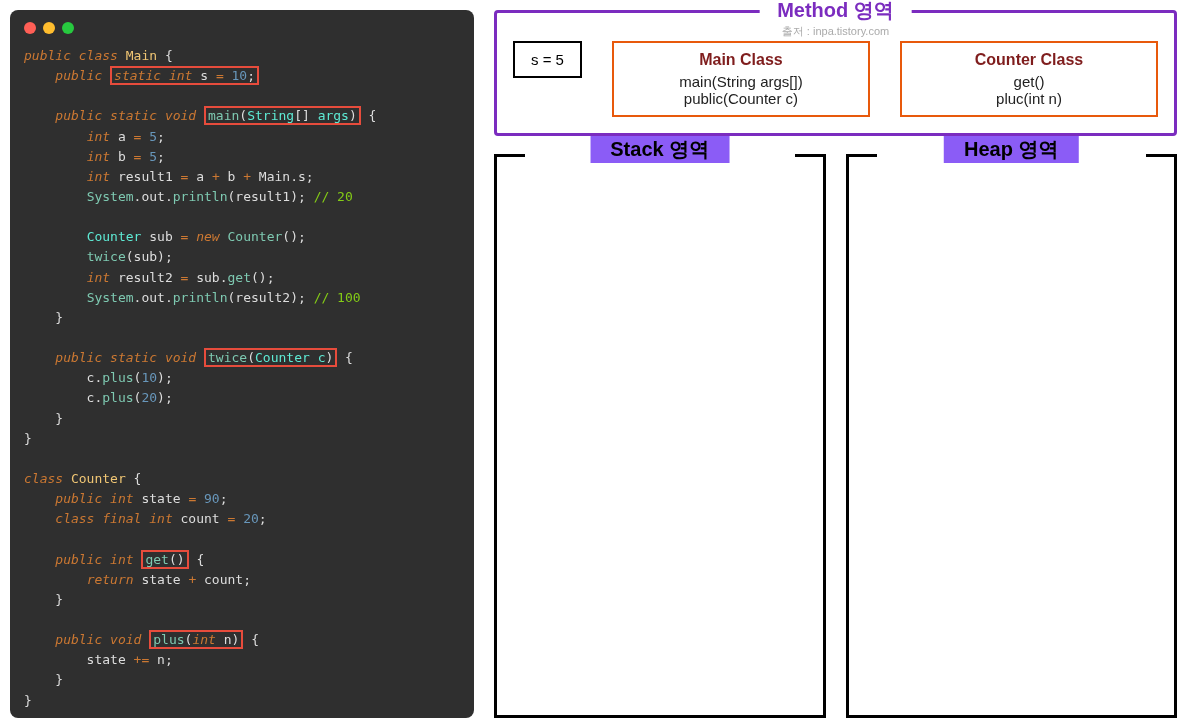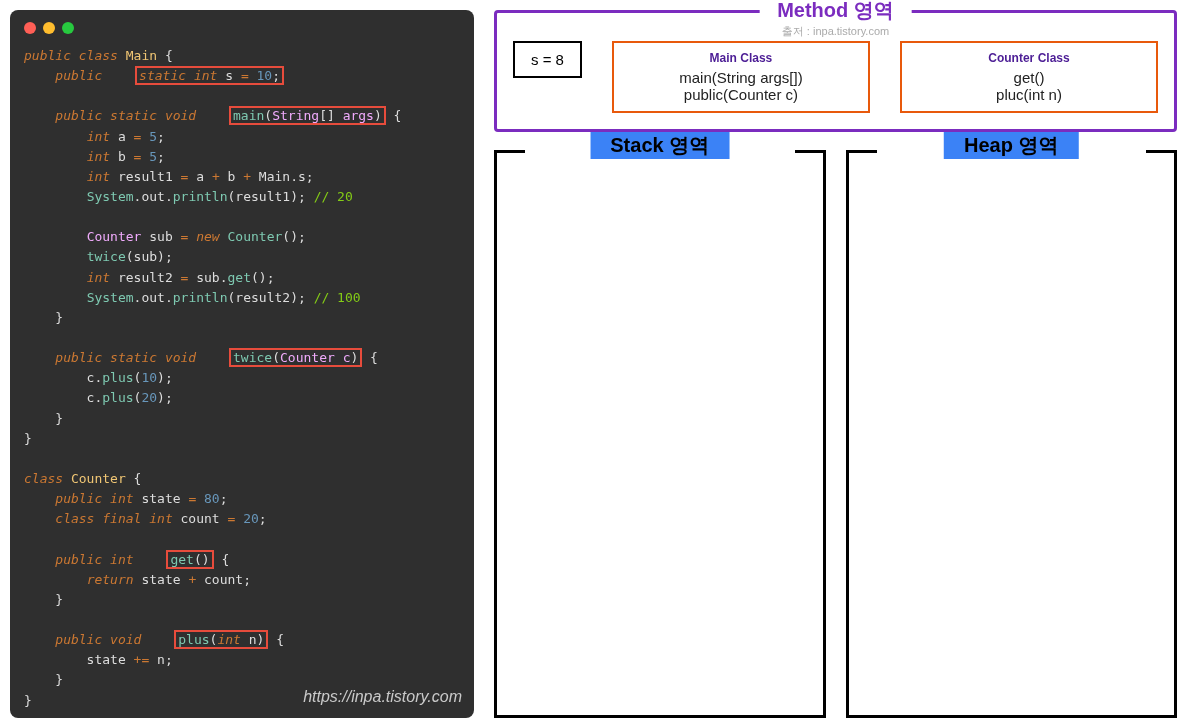--- a/index.html
+++ b/index.html
@@ -25,27 +25,27 @@
   line-height: 1.55;
 }
 .traffic-lights { display: flex; gap: 7px; margin-bottom: 12px; }
 .tl { width: 12px; height: 12px; border-radius: 50%; }
 .tl-red { background: #ff5f56; }
 .tl-yellow { background: #ffbd2e; }
 .tl-green { background: #27c93f; }
 .code-panel pre { white-space: pre; }
 .kw { color: #cc7832; font-style: italic; }
 .cls { color: #f0c674; }
-.str { color: #f0abfc; }
+.str { color: #5eead4; }
 .num { color: #6897bb; }
 .fn { color: #7ec9b1; }
 .op { color: #cc7832; }
 .comment { color: #84cc16; }
 .sys { color: #7ec9b1; }
-.redbox { border: 2px solid #e74c3c; padding: 0 2px; margin-left: 25px; }
+.redbox { border: 2px solid #e74c3c; padding: 0 2px; }
 .watermark {
   position: absolute;
   bottom: 8px;
   right: 12px;
   color: #c9c9c9;
   font-family: -apple-system, sans-serif;
   font-style: italic;
   font-size: 16px;
 }
 .right-col {
@@ -78,36 +78,36 @@
   border: 2px solid #000;
   padding: 8px 16px;
   font-size: 15px;
 }
 .class-box {
   border: 2px solid #e8590c;
   padding: 8px 18px;
   text-align: center;
   flex: 1;
 }
-.class-box-title { color: #4c1d95; font-weight: bold; font-size: 12px; margin-bottom: 4px; }
+.class-box-title { color: #7f1d1d; font-weight: bold; font-size: 16px; margin-bottom: 4px; }
 .class-box-method { font-size: 15px; color: #222; }
 .areas-row { display: flex; gap: 20px; flex: 1; }
 .area-box {
   flex: 1;
   border: 3px solid #000;
   border-top: none;
   position: relative;
   padding-top: 20px;
 }
 .area-label {
   position: absolute;
   top: -18px;
   left: 50%;
   transform: translateX(-50%);
-  background: #3b82f6;
+  background: #8b5cf6;
   padding: 0 20px;
   font-weight: bold;
   font-size: 20px;
   white-space: nowrap;
 }
 .area-box::before, .area-box::after {
   content: '';
   position: absolute;
   top: 0;
   width: 28px;
@@ -141,42 +141,41 @@
         <span class="sys">System</span>.out.<span class="fn">println</span>(result2); <span class="comment">// 100</span>
     }
 
     <span class="kw">public static void</span> <span class="redbox"><span class="fn">twice</span>(<span class="str">Counter</span> <span class="str">c</span>)</span> {
         c.<span class="fn">plus</span>(<span class="num">10</span>);
         c.<span class="fn">plus</span>(<span class="num">20</span>);
     }
 }
 
 <span class="kw">class</span> <span class="cls">Counter</span> {
-    <span class="kw">public</span> <span class="kw">int</span> state <span class="op">=</span> <span class="num">80</span>;
+    <span class="kw">public</span> <span class="kw">int</span> state <span class="op">=</span> <span class="num">90</span>;
     <span class="kw">class final int</span> count <span class="op">=</span> <span class="num">20</span>;
 
     <span class="kw">public</span> <span class="kw">int</span> <span class="redbox"><span class="fn">get</span>()</span> {
         <span class="kw">return</span> state <span class="op">+</span> count;
     }
 
     <span class="kw">public void</span> <span class="redbox"><span class="fn">plus</span>(<span class="kw">int</span> n)</span> {
         state <span class="op">+=</span> n;
     }
 }</pre>
-  <div class="watermark">https://inpa.tistory.com</div>
 </div>
 
 <div class="right-col">
 
   <div class="method-area">
     <div class="method-area-label">
       <div class="method-area-title">Method 영역</div>
       <div class="method-area-sub">출저 : inpa.tistory.com</div>
     </div>
-    <div class="static-box">s = 8</div>
+    <div class="static-box">s = 5</div>
     <div class="class-box">
       <div class="class-box-title">Main Class</div>
       <div class="class-box-method">main(String args[])</div>
       <div class="class-box-method">public(Counter c)</div>
     </div>
     <div class="class-box">
       <div class="class-box-title">Counter Class</div>
       <div class="class-box-method">get()</div>
       <div class="class-box-method">pluc(int n)</div>
     </div>

